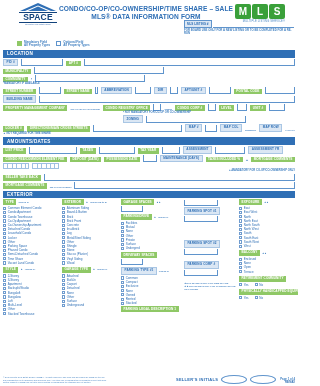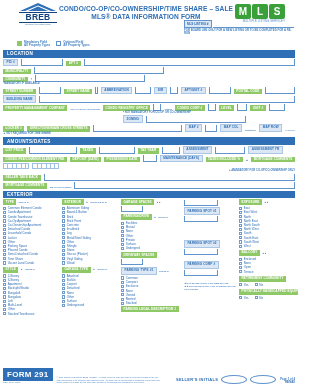--- a/index.html
+++ b/index.html
@@ -103,21 +103,21 @@
   <div class="header">
     <div class="logo-wrap">
       <div class="logo">
         <div class="logo-roof">
           <svg width="38" height="10" viewBox="0 0 38 10">
             <polygon points="19,0 37,8 1,8" fill="#2f6fb5"></polygon>
             <polygon points="19,2.4 32,8 6,8" fill="#ffffff"></polygon>
             <polygon points="19,3.4 29,8 9,8" fill="#2f6fb5"></polygon>
           </svg>
         </div>
-        <div class="logo-name">BREB</div>
+        <div class="logo-name">SPACE</div>
         <div class="logo-sub">Brampton Real Estate Board</div>
       </div>
     </div>
 
     <div class="title-wrap">
       <div class="title1">CONDO/CO-OP/CO-OWNERSHIP/TIME SHARE – SALE</div>
       <div class="title2">MLS® DATA INFORMATION FORM</div>
     </div>
 
     <div style="flex:0 0 58px;">
@@ -727,24 +727,20 @@
         <span style="display:flex;gap:1.5px;align-items:center">
             <span class="cb"></span>
             <span class="chk-t">No</span>
           </span>
       </div>
     </div>
   </div>
 
   <div class="footer">
     <div style="display:flex;align-items:flex-end;gap:4px">
-      <div style="flex:0 0 auto">
-        <span class="formno">FORM 291</span>
-        <div class="rev">REV. JULY 2019</div>
-      </div>
       <div class="disclaimer">© 2019 Toronto Real Estate Board ("TREB"). All rights reserved. This form was developed by TREB for the use and reproduction of its members and licensees only. Any other use or reproduction is prohibited except with prior written consent of TREB. Do not alter when printing or reproducing the standard pre-set portion.</div>
       <div style="flex:1;display:flex;align-items:center;gap:3px;justify-content:flex-end">
         <span class="initials">SELLER'S INITIALS</span>
         <span class="oval"></span>
         <span class="oval"></span>
       </div>
       <div style="flex:0 0 auto;text-align:right">
         <div class="pg">Page 1 of 4</div>
         <div class="brand-tiny">RE/MAX</div>
       </div>

